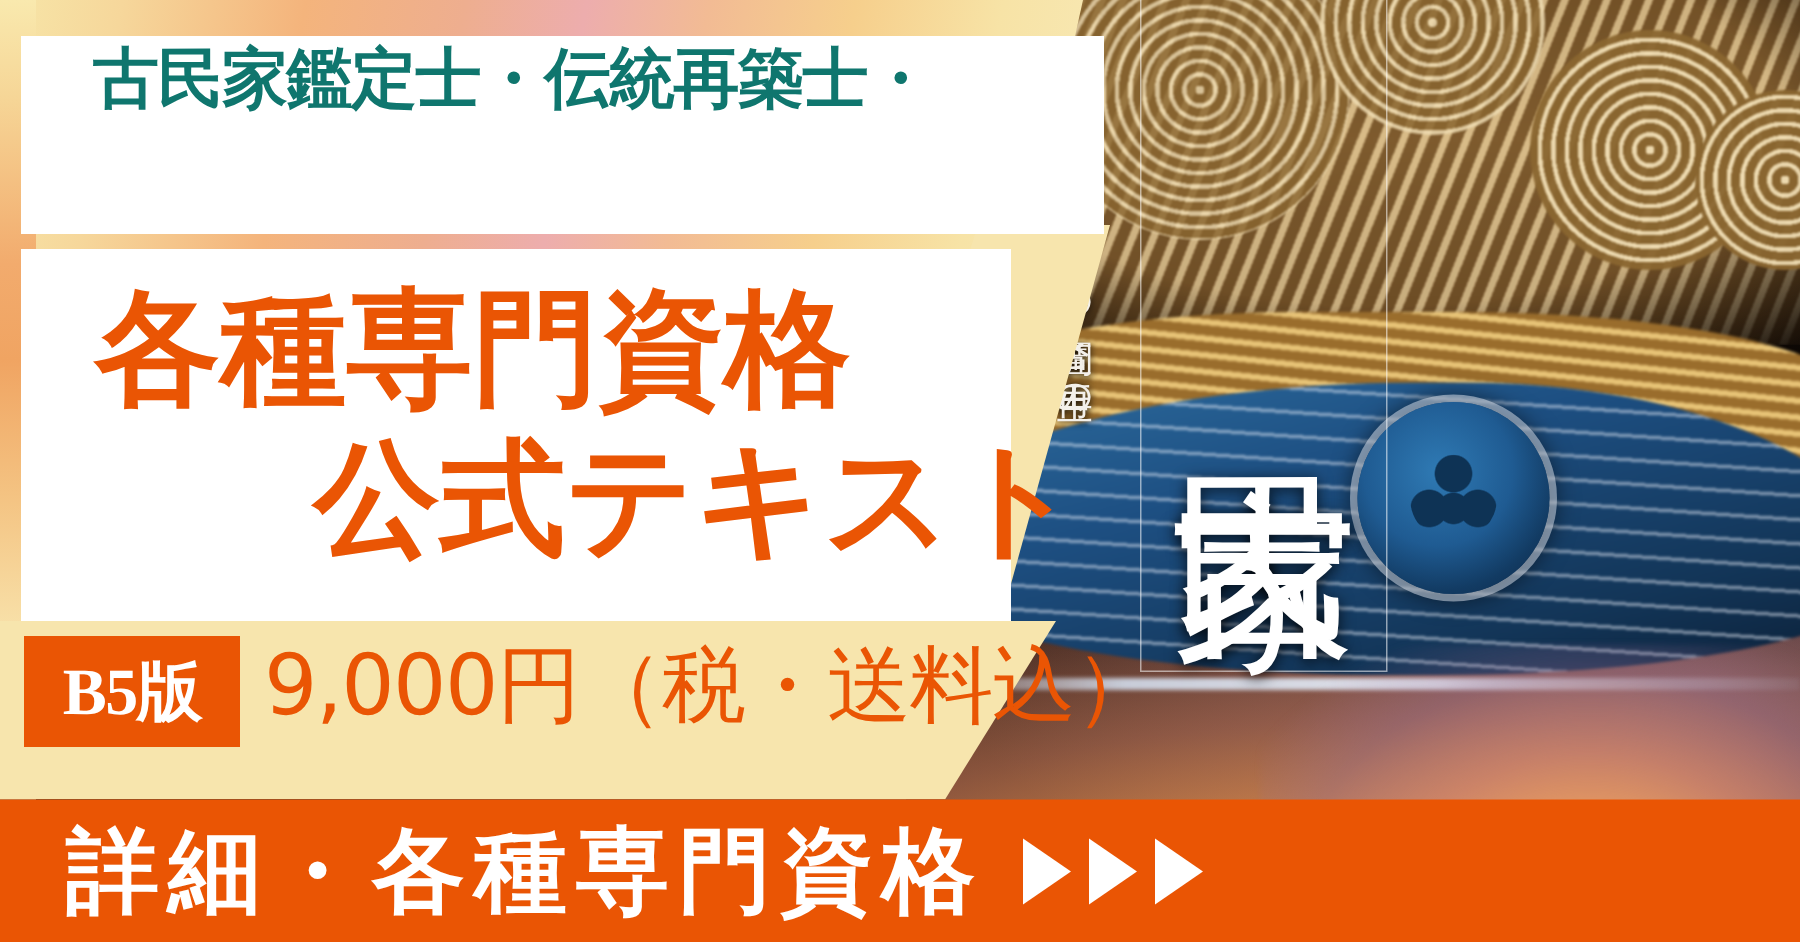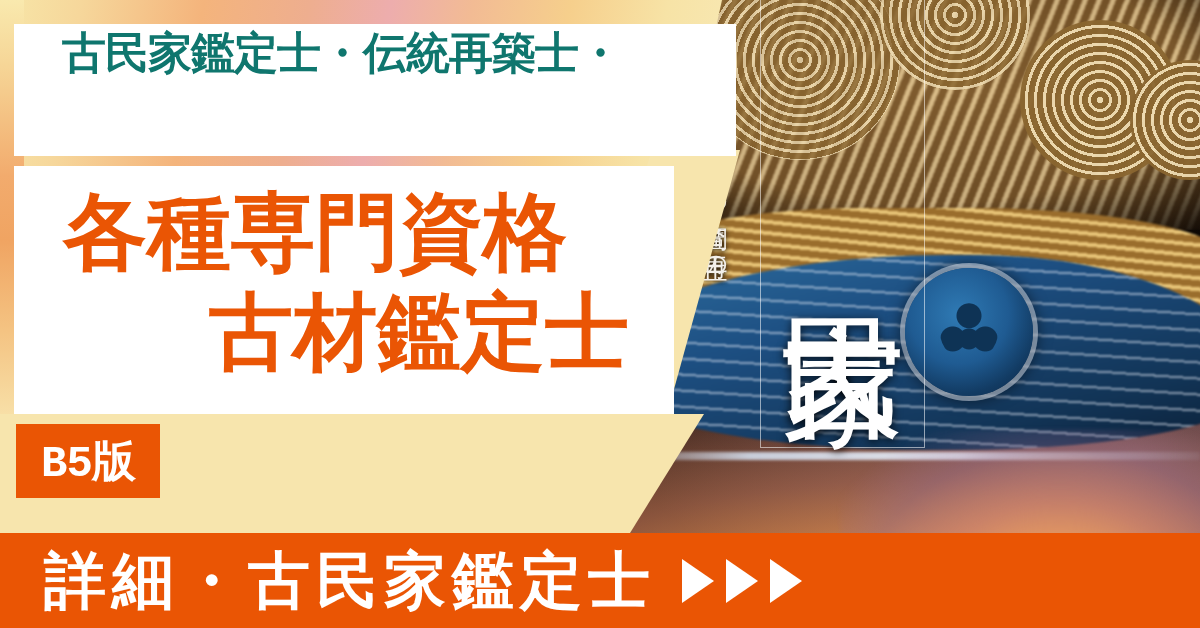--- a/index.html
+++ b/index.html
@@ -194,21 +194,21 @@
     line-height:1;
     margin-left:41px;
   }
   .big1{left:22px;top:190px;font-size:84px;}
   .big2{left:168px;top:290px;font-size:84px;}
 
   
   .badge{
     position:absolute;left:16px;top:424px;width:144px;height:74px;
     background:#ea5504;color:#fff;
-    font-family:Liberation Mono, monospace;
+    font-family:Liberation Serif, serif;
     font-weight:700;font-size:44px;
     display:flex;align-items:center;justify-content:center;
     letter-spacing:-1px;
   }
   .price{
     position:absolute;left:176px;top:430px;
     color:#ea5504;
     font-family:"DejaVu Sans","Liberation Sans",sans-serif;
     font-weight:400;font-size:56px;line-height:1;
     letter-spacing:-1px;
@@ -269,26 +269,27 @@
   <div class="creamband"></div>
 
   <div class="panel-top"></div>
   <div class="panel-main"></div>
 
   <div class="kicker">
     <div>古民家鑑定士・伝統再築士・</div>
   </div>
 
   <div class="big1">各種専門資格</div>
-  <div class="big2">古材鑑定士</div>
+  <div class="big2">公式テキスト</div>
 
   <div class="badge">B5版</div>
+  <div class="price">9,000円（税・送料込）</div>
 
   <div class="cta">
-    <span class="cta-text">詳細・古民家鑑定士</span>
+    <span class="cta-text">詳細・各種専門資格</span>
     <span class="arrows">
       <i></i>
       <i></i>
       <i></i>
     </span>
   </div>
 
 </div>
 
 </body></html>

